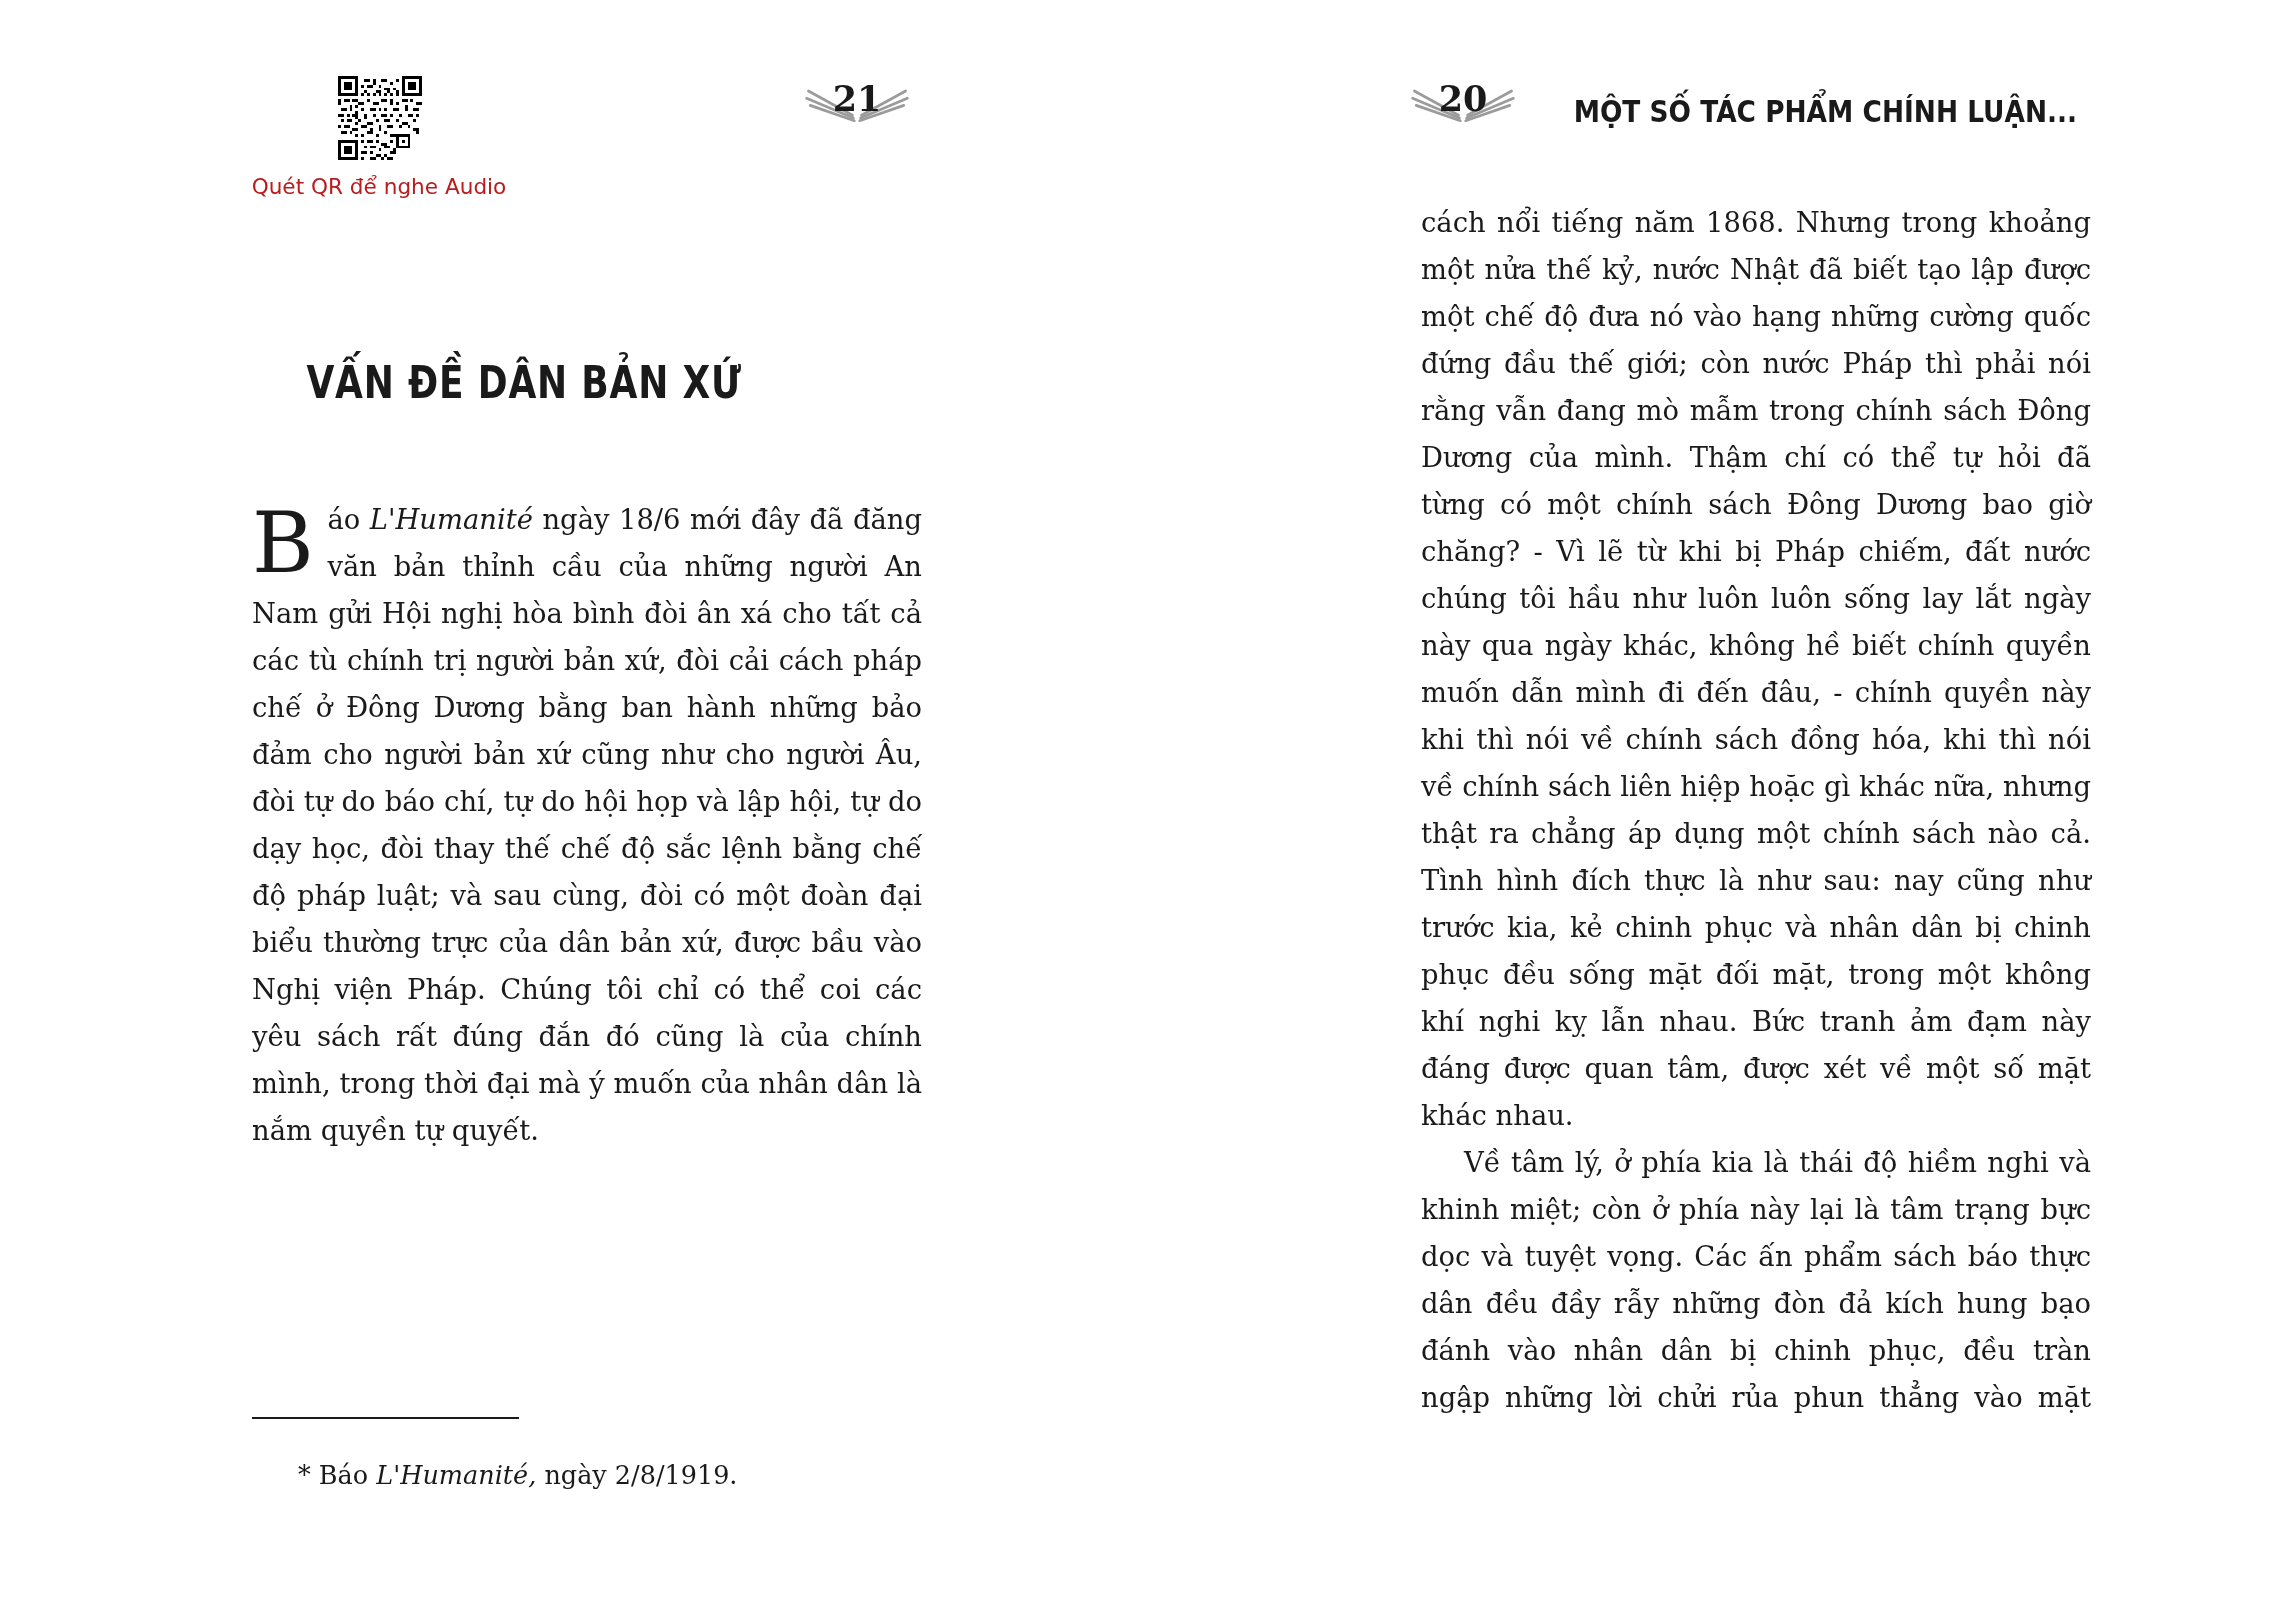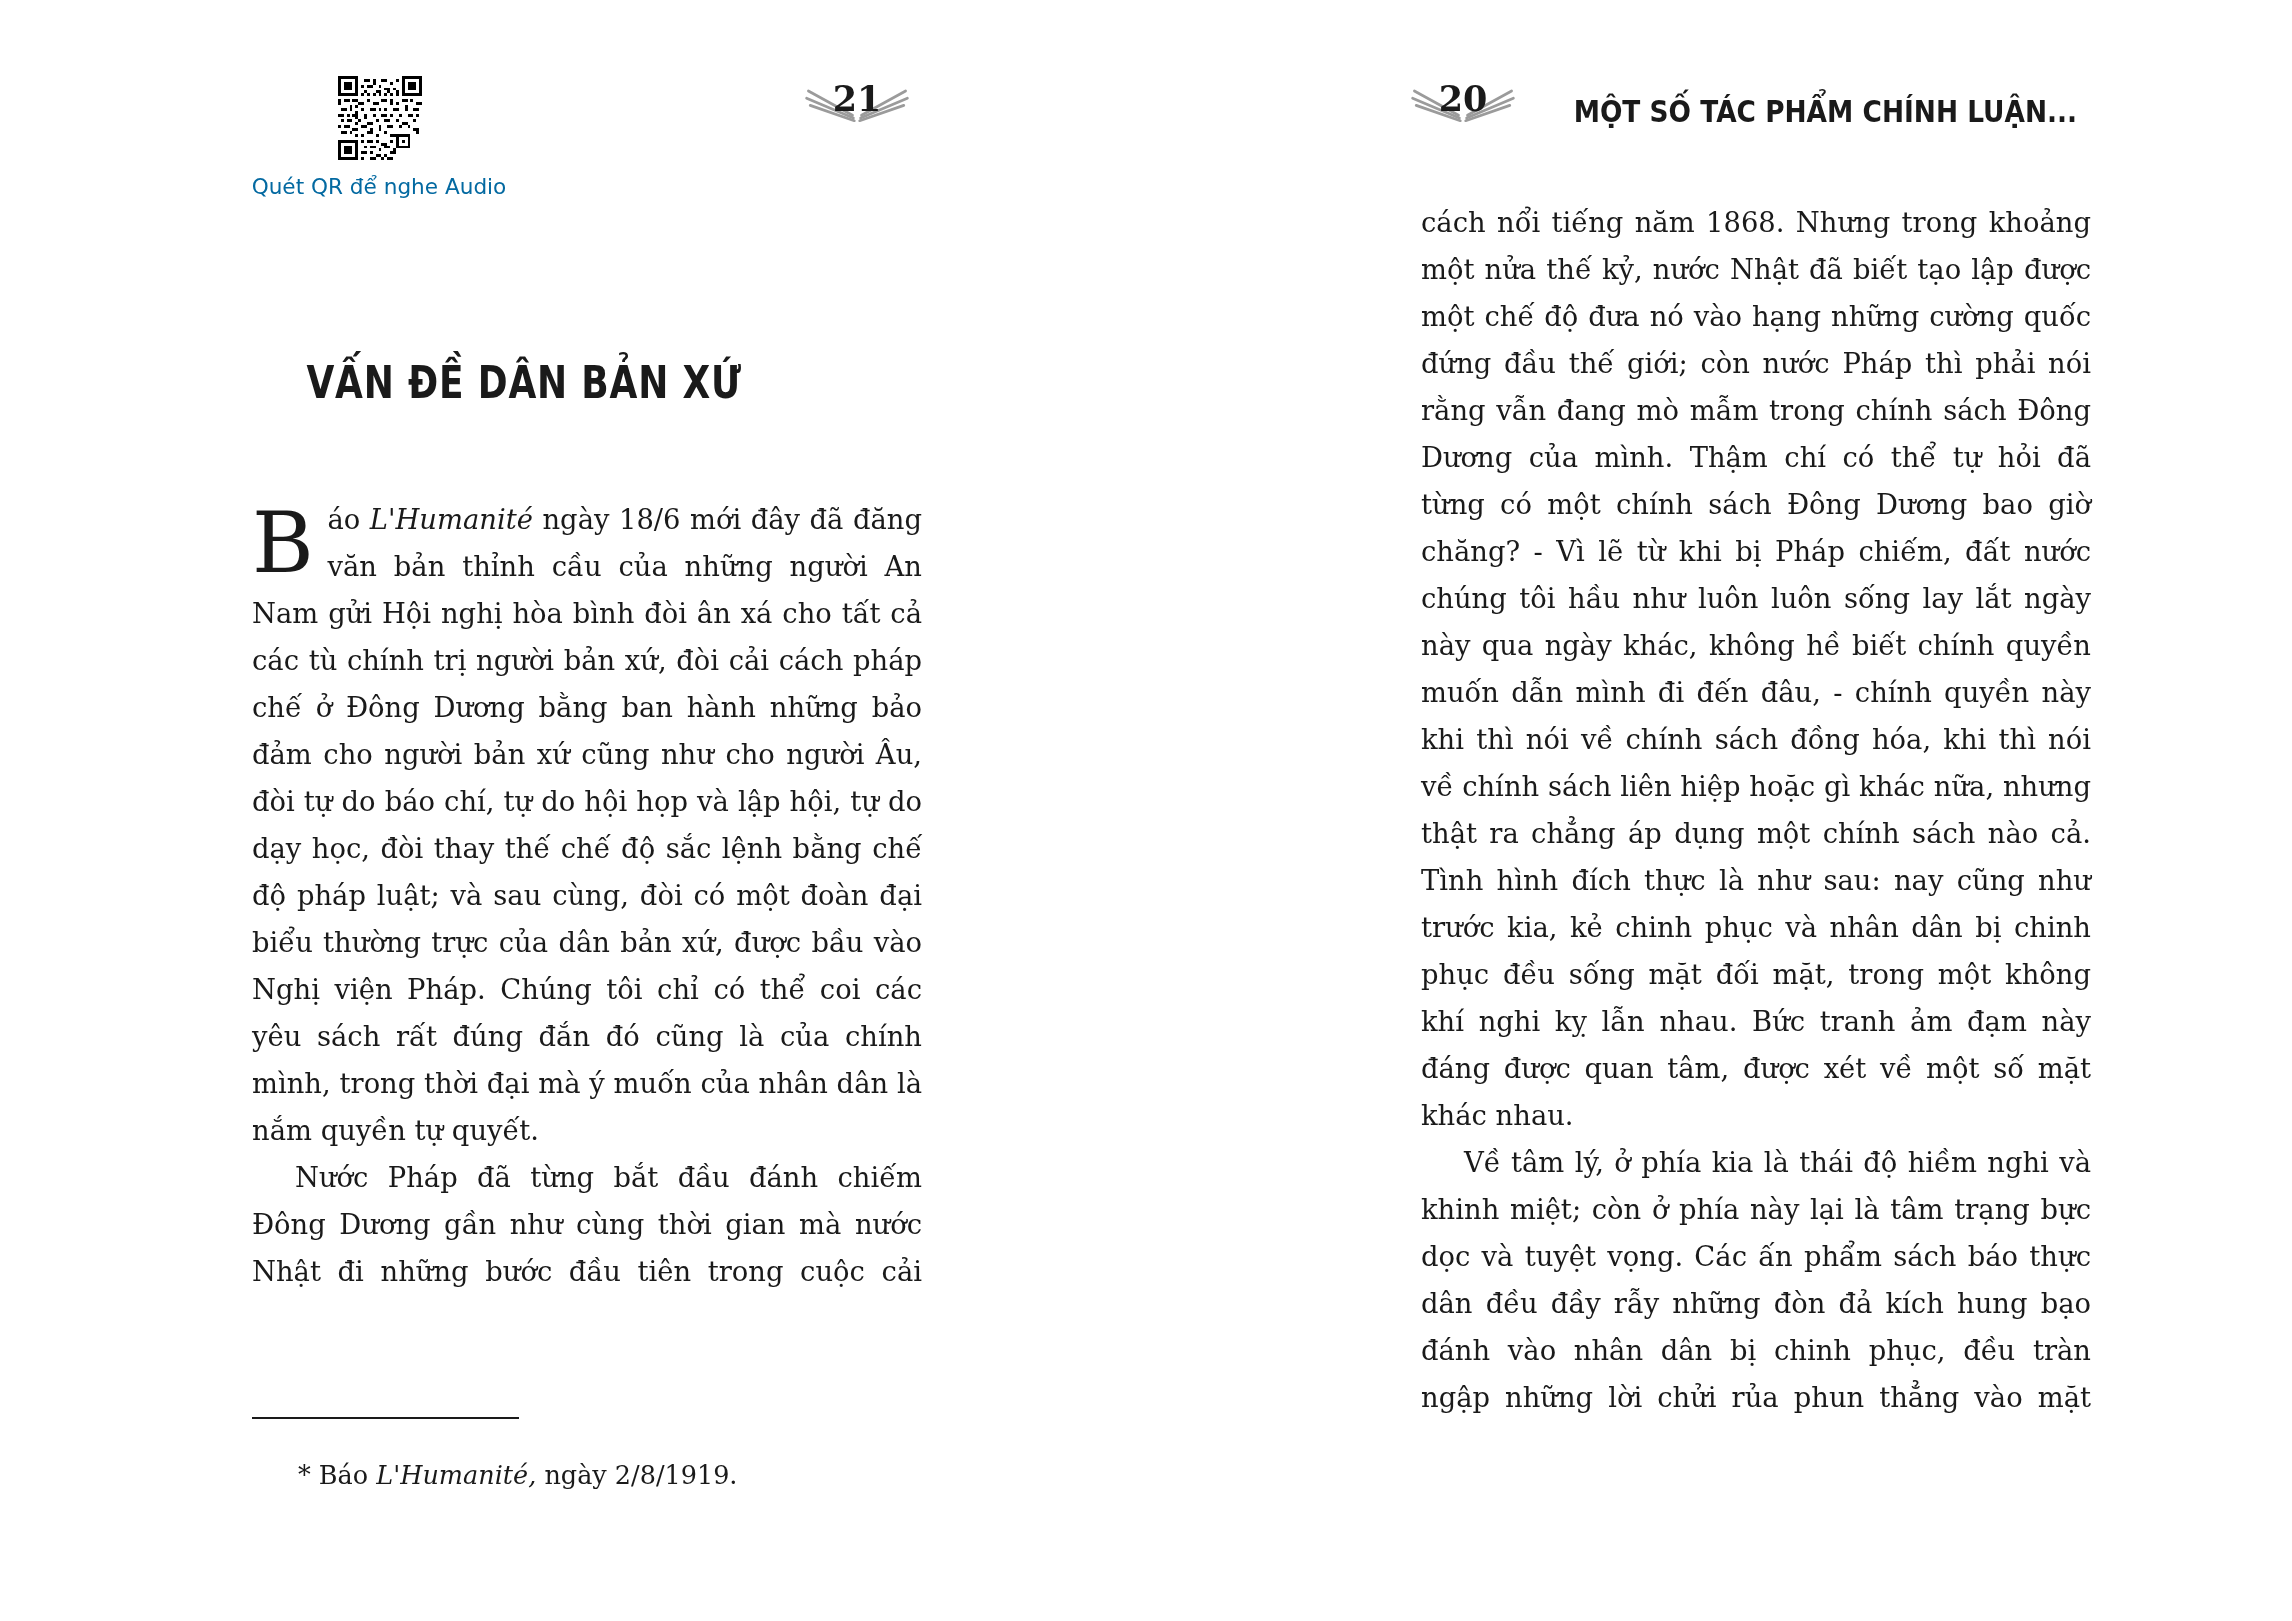--- a/index.html
+++ b/index.html
@@ -36,21 +36,21 @@
   .ornament-right{left:1409px;top:78px;}
   .ornament svg{position:absolute;left:0;top:7.8px;}
   .ornament .pagenum{
     position:absolute;left:0;right:0;top:0;text-align:center;
     font-weight:bold;font-size:35px;font-family:"DejaVu Serif",serif;
   }
   
   .qr{position:absolute;left:338px;top:76px;width:84px;height:84px;}
   .qr-caption{
     position:absolute;left:222px;top:174px;width:314px;text-align:center;
-    font-family:"DejaVu Sans","Liberation Sans",sans-serif;font-size:21.6px;color:#0369a1;
+    font-family:"DejaVu Sans","Liberation Sans",sans-serif;font-size:21.6px;color:#b91c1c;
   }
   
   .footnote-rule{position:absolute;left:252px;top:1417px;width:267px;border-top:2px solid #1a1a1a;}
   .footnote{
     position:absolute;left:252px;top:1447px;width:670px;margin:9px;
     font-size:25.5px;line-height:39px;text-indent:37px;
   }
 </style>
 </head>
 <body>
@@ -95,21 +95,20 @@
             <path d="M63 38 L112 21"></path>
         </g>
       </svg>
       <span class="pagenum">21</span>
     </div>
 
     <h1 class="chapter-title"><span class="squeeze">VẤN ĐỀ DÂN BẢN XỨ</span></h1>
 
     <div class="body-col body-left">
       <p class="para"><span class="dropcap">B</span><span>áo </span><i>L'Humanité</i><span> ngày 18/6 mới đây đã đăng văn bản thỉnh cầu của những người An Nam gửi Hội nghị hòa bình đòi ân xá cho tất cả các tù chính trị người bản xứ, đòi cải cách pháp chế ở Đông Dương bằng ban hành những bảo đảm cho người bản xứ cũng như cho người Âu, đòi tự do báo chí, tự do hội họp và lập hội, tự do dạy học, đòi thay thế chế độ sắc lệnh bằng chế độ pháp luật; và sau cùng, đòi có một đoàn đại biểu thường trực của dân bản xứ, được bầu vào Nghị viện Pháp. Chúng tôi chỉ có thể coi các yêu sách rất đúng đắn đó cũng là của chính mình, trong thời đại mà ý muốn của nhân dân là nắm quyền tự quyết.</span></p>
-      <p class="para indent continues">Nước Pháp đã từng bắt đầu đánh chiếm Đông Dương gần như cùng thời gian mà nước Nhật đi những bước đầu tiên trong cuộc cải</p>
     </div>
 
     <div class="footnote-rule"></div>
     <p class="footnote"><span>* Báo </span><i>L'Humanité,</i><span> ngày 2/8/1919.</span></p>
 
   </section>
 
   <section>
 
     <div class="ornament ornament-right">

